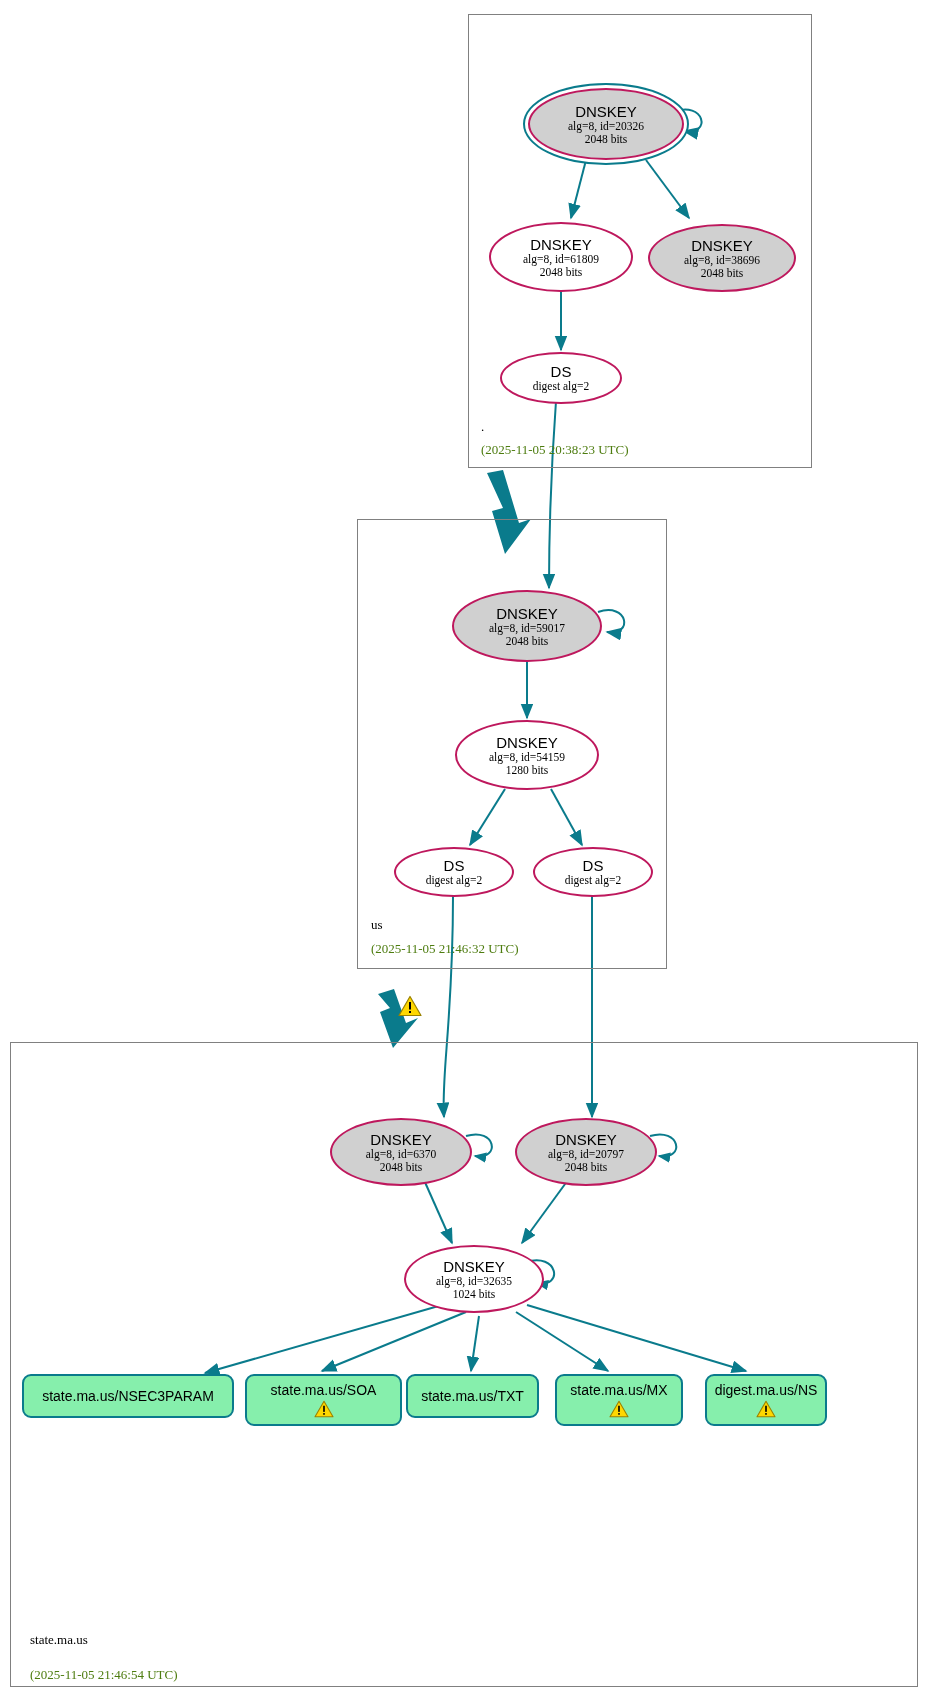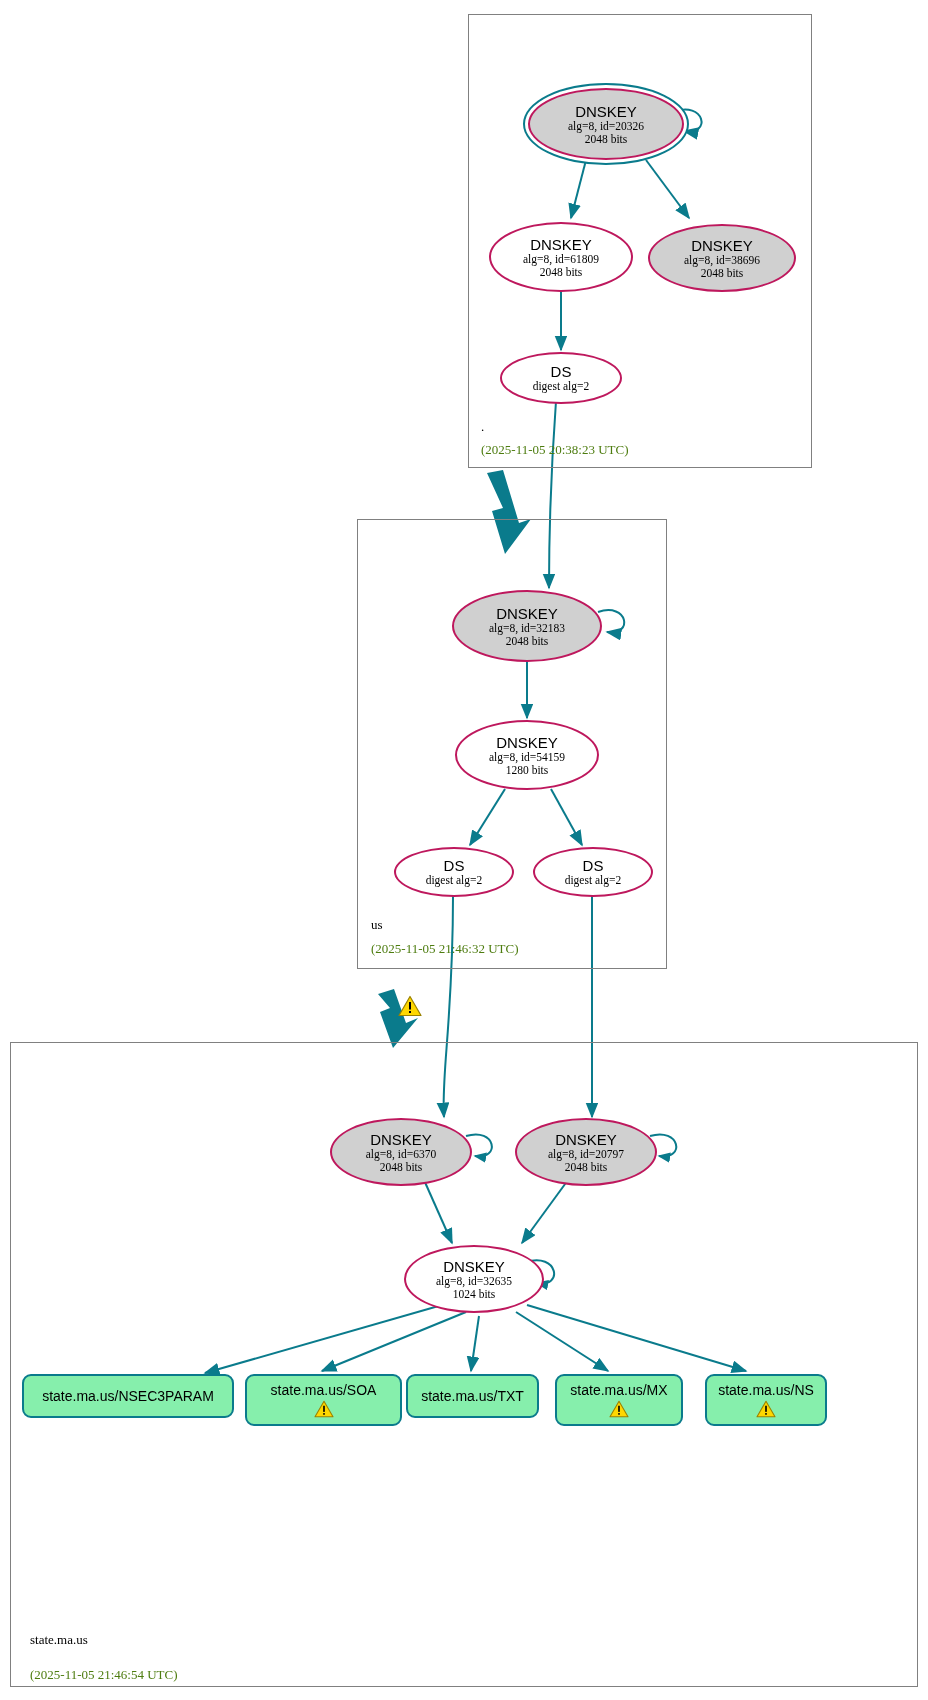--- a/index.html
+++ b/index.html
@@ -112,21 +112,21 @@
   <div class="n-sub">2048 bits</div>
 </div>
 
 <div class="node ellipse" style="left:500px;top:352px;width:122px;height:52px;">
   <div class="n-title">DS</div>
   <div class="n-sub">digest alg=2</div>
 </div>
 
 <div class="node ellipse shaded" style="left:452px;top:590px;width:150px;height:72px;">
   <div class="n-title">DNSKEY</div>
-  <div class="n-sub">alg=8, id=32183</div>
+  <div class="n-sub">alg=8, id=59017</div>
   <div class="n-sub">2048 bits</div>
 </div>
 
 <div class="node ellipse" style="left:455px;top:720px;width:144px;height:70px;">
   <div class="n-title">DNSKEY</div>
   <div class="n-sub">alg=8, id=54159</div>
   <div class="n-sub">1280 bits</div>
 </div>
 
 <div class="node ellipse" style="left:394px;top:847px;width:120px;height:50px;">
@@ -189,21 +189,21 @@
   <span class="warnwrap">
     <svg width="20" height="18" viewBox="0 0 24 22" xmlns="http://www.w3.org/2000/svg">
       <path d="M12,1.5 L23,20.5 L1,20.5 z" fill="#ffd700" stroke="#9a8100" stroke-width="1.3" stroke-linejoin="round"></path>
       <rect x="11" y="7" width="2" height="7.5" fill="#000"></rect>
       <rect x="11" y="16" width="2" height="2" fill="#000"></rect>
     </svg>
   </span>
 </div>
 
 <div class="rrbox" style="left:705px;top:1374px;width:122px;height:52px;">
-  <div class="rr-label">state.ma.us/NS</div>
+  <div class="rr-label">digest.ma.us/NS</div>
   <span class="warnwrap">
     <svg width="20" height="18" viewBox="0 0 24 22" xmlns="http://www.w3.org/2000/svg">
       <path d="M12,1.5 L23,20.5 L1,20.5 z" fill="#ffd700" stroke="#9a8100" stroke-width="1.3" stroke-linejoin="round"></path>
       <rect x="11" y="7" width="2" height="7.5" fill="#000"></rect>
       <rect x="11" y="16" width="2" height="2" fill="#000"></rect>
     </svg>
   </span>
 </div>
 
 </body></html>

